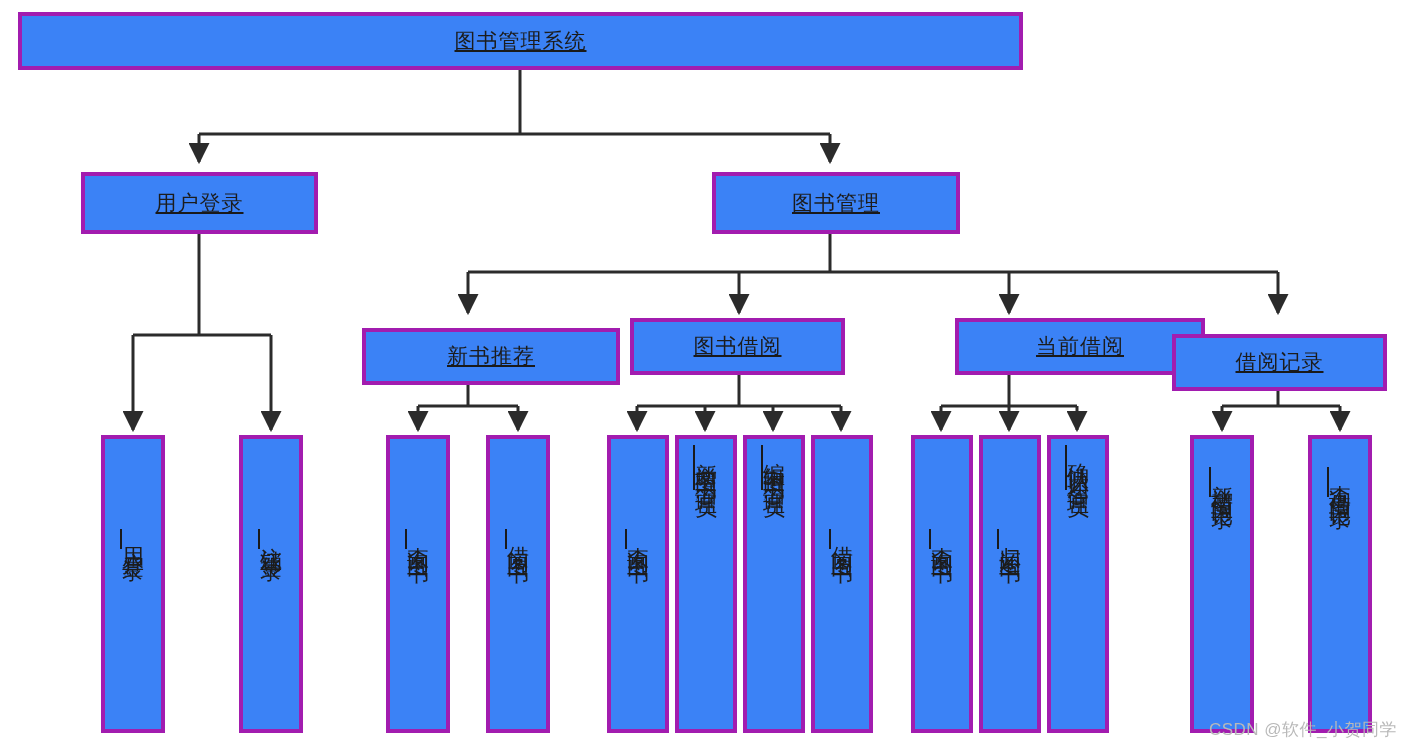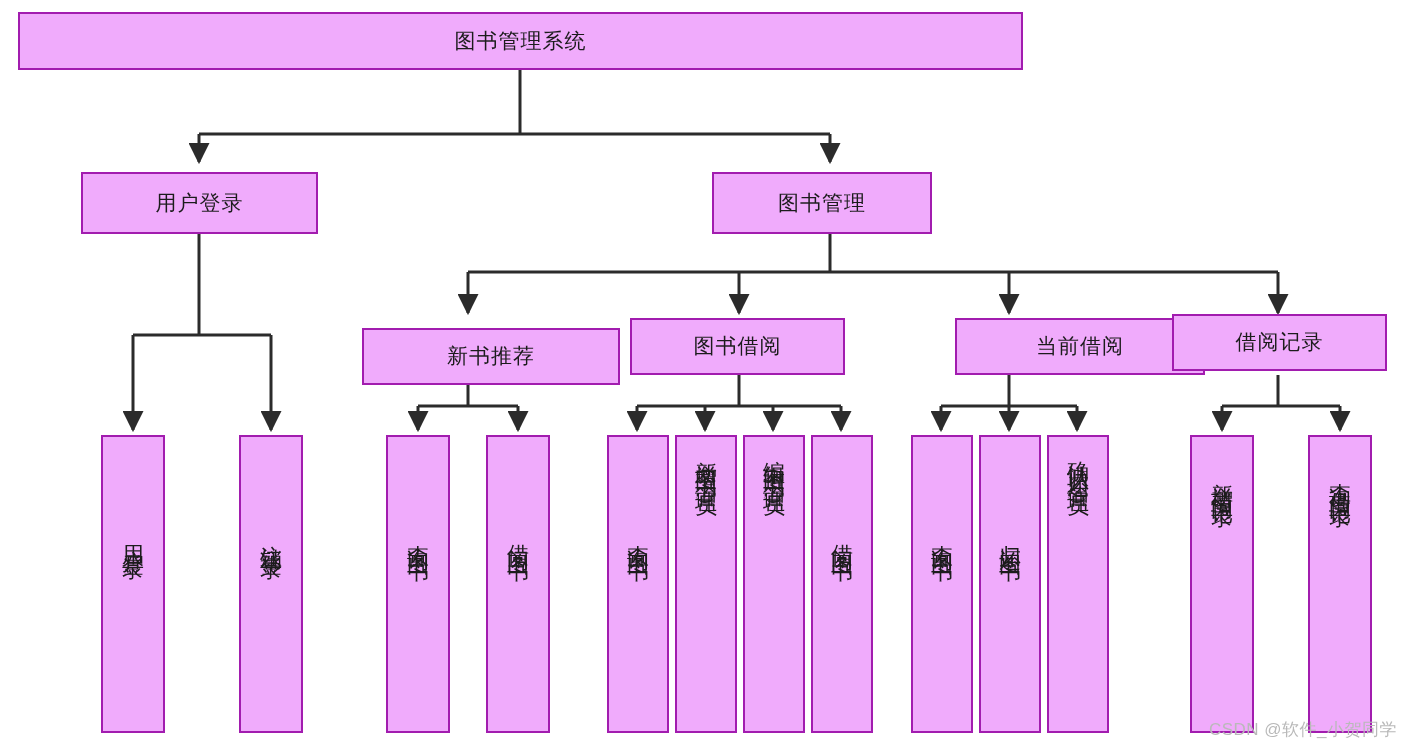--- a/index.html
+++ b/index.html
@@ -23,26 +23,27 @@
     position: absolute;
     left: 0;
     top: 0;
     width: 1405px;
     height: 747px;
     pointer-events: none;
   }
   .node {
     position: absolute;
     box-sizing: border-box;
-    background: #f0abfc;
-    border: 2px solid #a21caf;
+    background: #3b82f6;
+    border: 4px solid #a21caf;
     display: flex;
     align-items: center;
     justify-content: center;
     z-index: 2;
+    text-decoration: underline;
   }
   .node .label {
     font-size: 21px;
     line-height: 1.18;
     letter-spacing: 1px;
     color: #1c1c1c;
     white-space: nowrap;
     text-align: center;
   }
   
@@ -134,37 +135,37 @@
   </svg>
 
   <div class="node" style="left:18px; top:12px; width:1005px; height:58px;">
     <span class="label">图书管理系统</span>
   </div>
 
   <div class="node" style="left:81px; top:172px; width:237px; height:62px;">
     <span class="label">用户登录</span>
   </div>
 
-  <div class="node" style="left:712px; top:172px; width:220px; height:62px;justify-content:center;">
+  <div class="node" style="left:712px; top:172px; width:248px; height:62px;justify-content:center;">
     <span class="label">图书管理</span>
   </div>
 
   <div class="node" style="left:362px; top:328px; width:258px; height:57px;">
     <span class="label">新书推荐</span>
   </div>
 
   <div class="node" style="left:630px; top:318px; width:215px; height:57px;">
     <span class="label">图书借阅</span>
   </div>
 
   <div class="node" style="left:955px; top:318px; width:250px; height:57px;">
     <span class="label">当前借阅</span>
   </div>
 
-  <div class="node" style="left:1172px; top:314px; width:215px; height:57px;">
+  <div class="node" style="left:1172px; top:334px; width:215px; height:57px;">
     <span class="label">借阅记录</span>
   </div>
 
   <div class="node vertical mid" style="left:101px; top:435px; width:64px; height:298px;">
     <span class="label">用户登录</span>
   </div>
 
   <div class="node vertical mid" style="left:239px; top:435px; width:64px; height:298px;">
     <span class="label">注销登录</span>
   </div>

